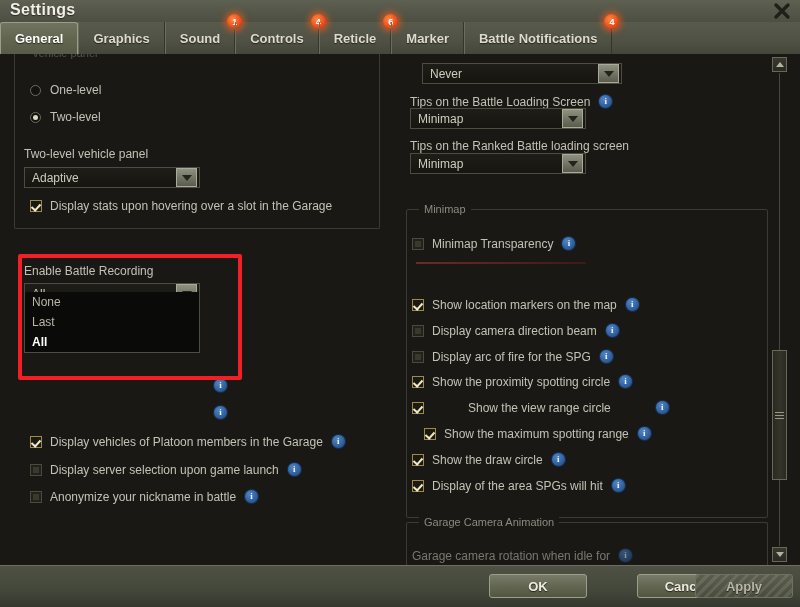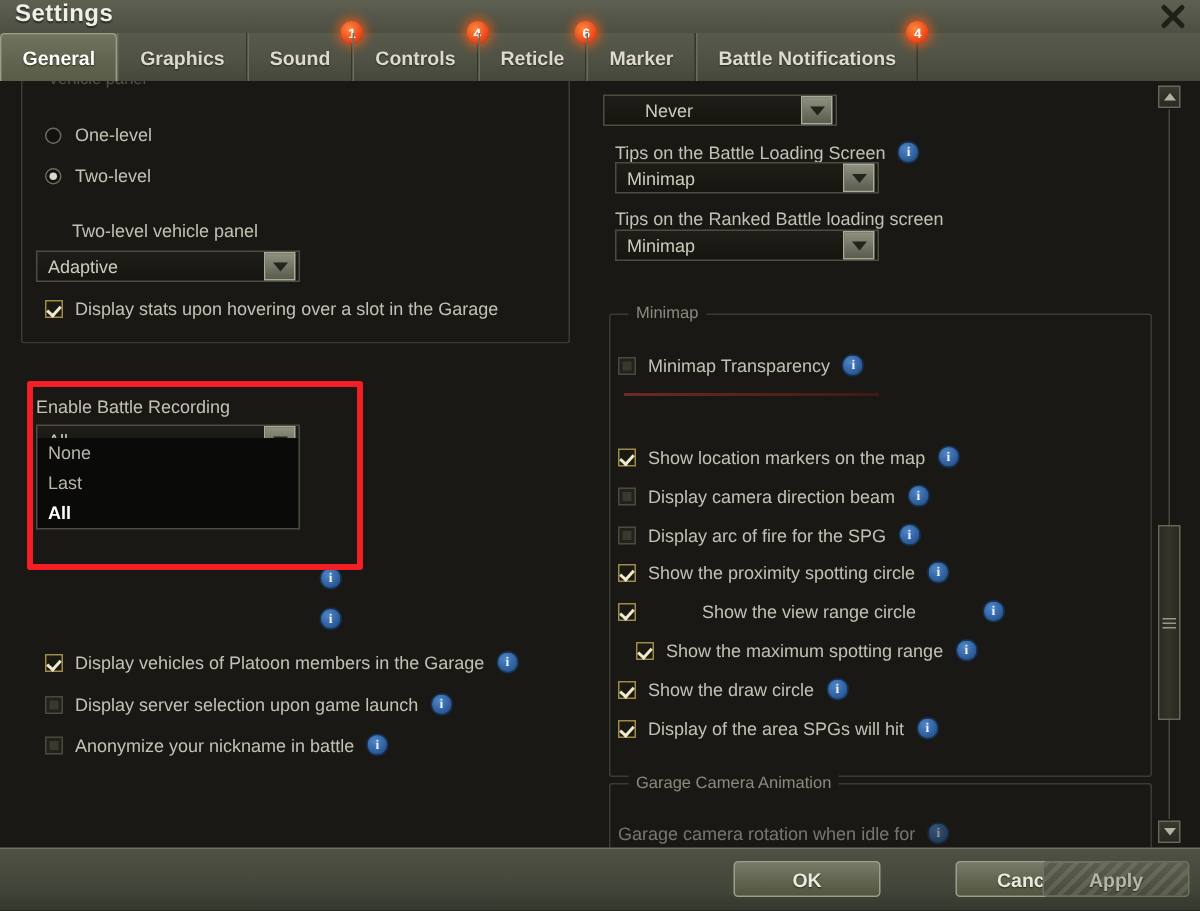--- a/index.html
+++ b/index.html
@@ -276,21 +276,21 @@
       <div class="radio-row" style="left:22px;top:29px;">
         <span class="radio"></span>
         <span class="ctl-text">One-level</span>
       </div>
 
       <div class="radio-row" style="left:22px;top:56px;">
         <span class="radio on"></span>
         <span class="ctl-text">Two-level</span>
       </div>
 
-      <div class="ctl-text" style="position:absolute;left:16px;top:93px;margin-left:24px;">Two-level vehicle panel</div>
+      <div class="ctl-text" style="position:absolute;left:16px;top:93px;">Two-level vehicle panel</div>
 
       <div class="dd" style="left:16px;top:113px;width:176px;">
         <span class="val">Adaptive</span>
         <span class="arrow">
             <i></i>
           </span>
       </div>
 
       <div class="cb-row" style="left:22px;top:145px;">
         <span class="cb on"></span>
@@ -331,21 +331,21 @@
         <span class="cb off"></span>
         <span class="ctl-text">Anonymize your nickname in battle</span>
         <span class="info">i</span>
       </div>
 
       <div class="redbox" style="left:10px;top:200px;width:216px;height:118px;"></div>
     </div>
 
     <div class="col col-right">
 
-      <div class="dd" style="left:2px;top:9px;width:156px;padding-left:20px;">
+      <div class="dd" style="left:22px;top:9px;width:200px;">
         <span class="val">Never</span>
         <span class="arrow">
             <i></i>
           </span>
       </div>
 
       <div style="position:absolute;left:10px;top:40px;display:flex;align-items:center;">
         <span class="ctl-text">Tips on the Battle Loading Screen</span>
         <span class="info">i</span>
       </div>

